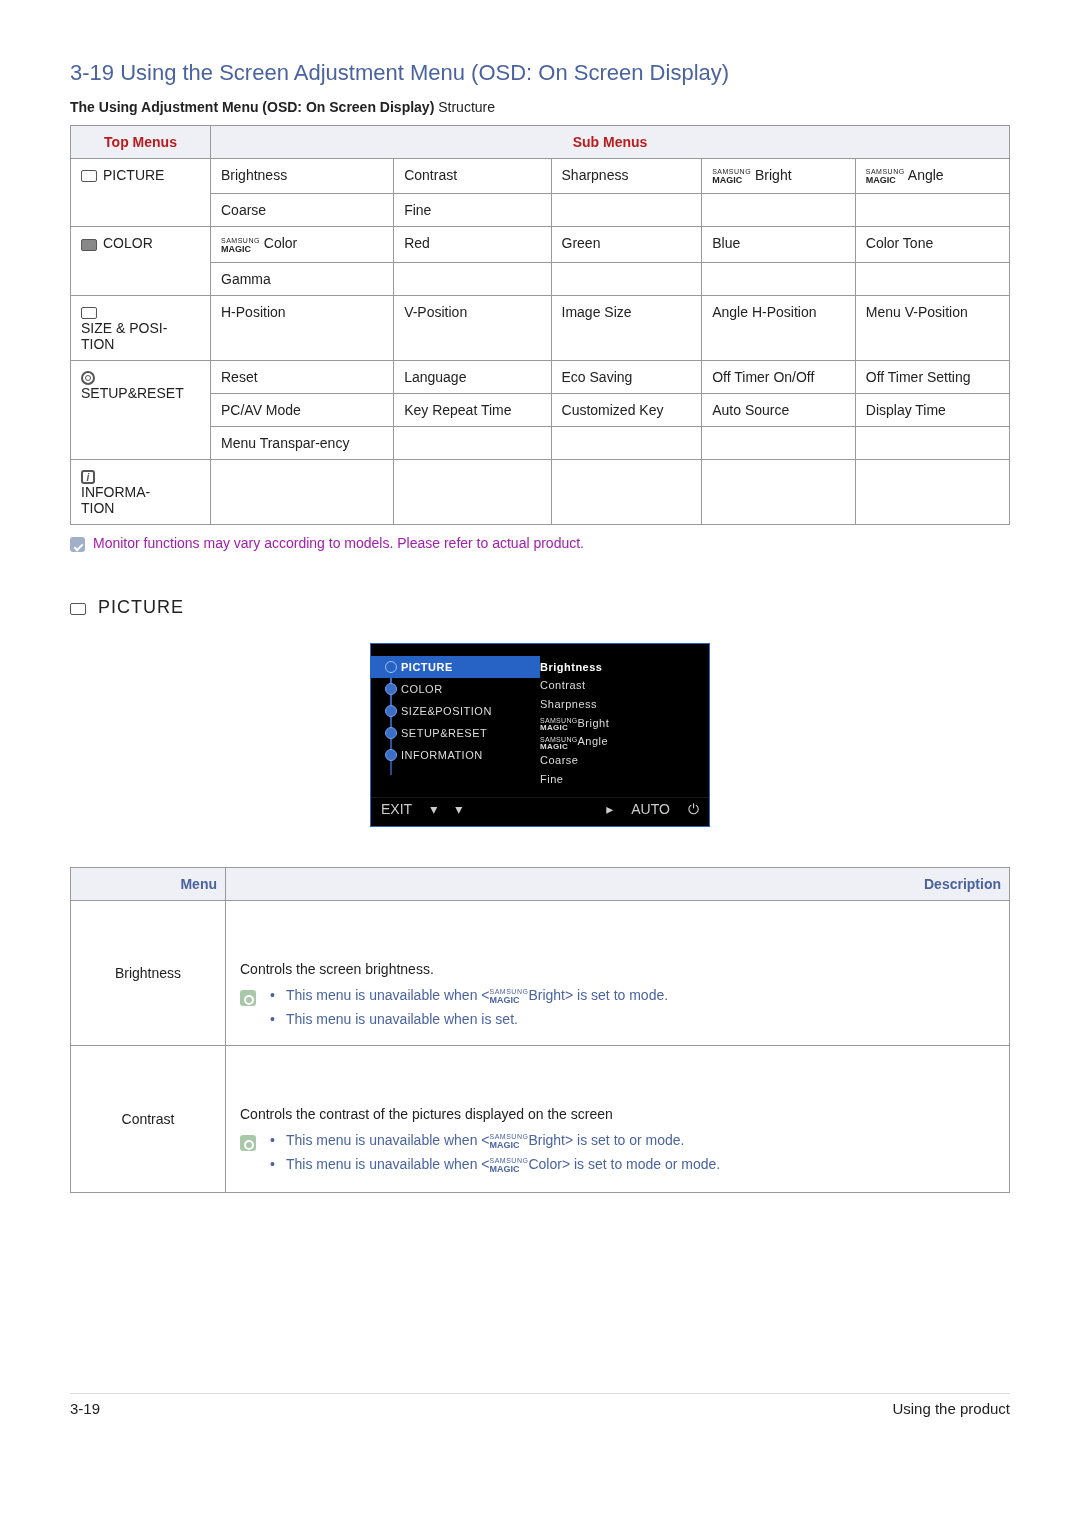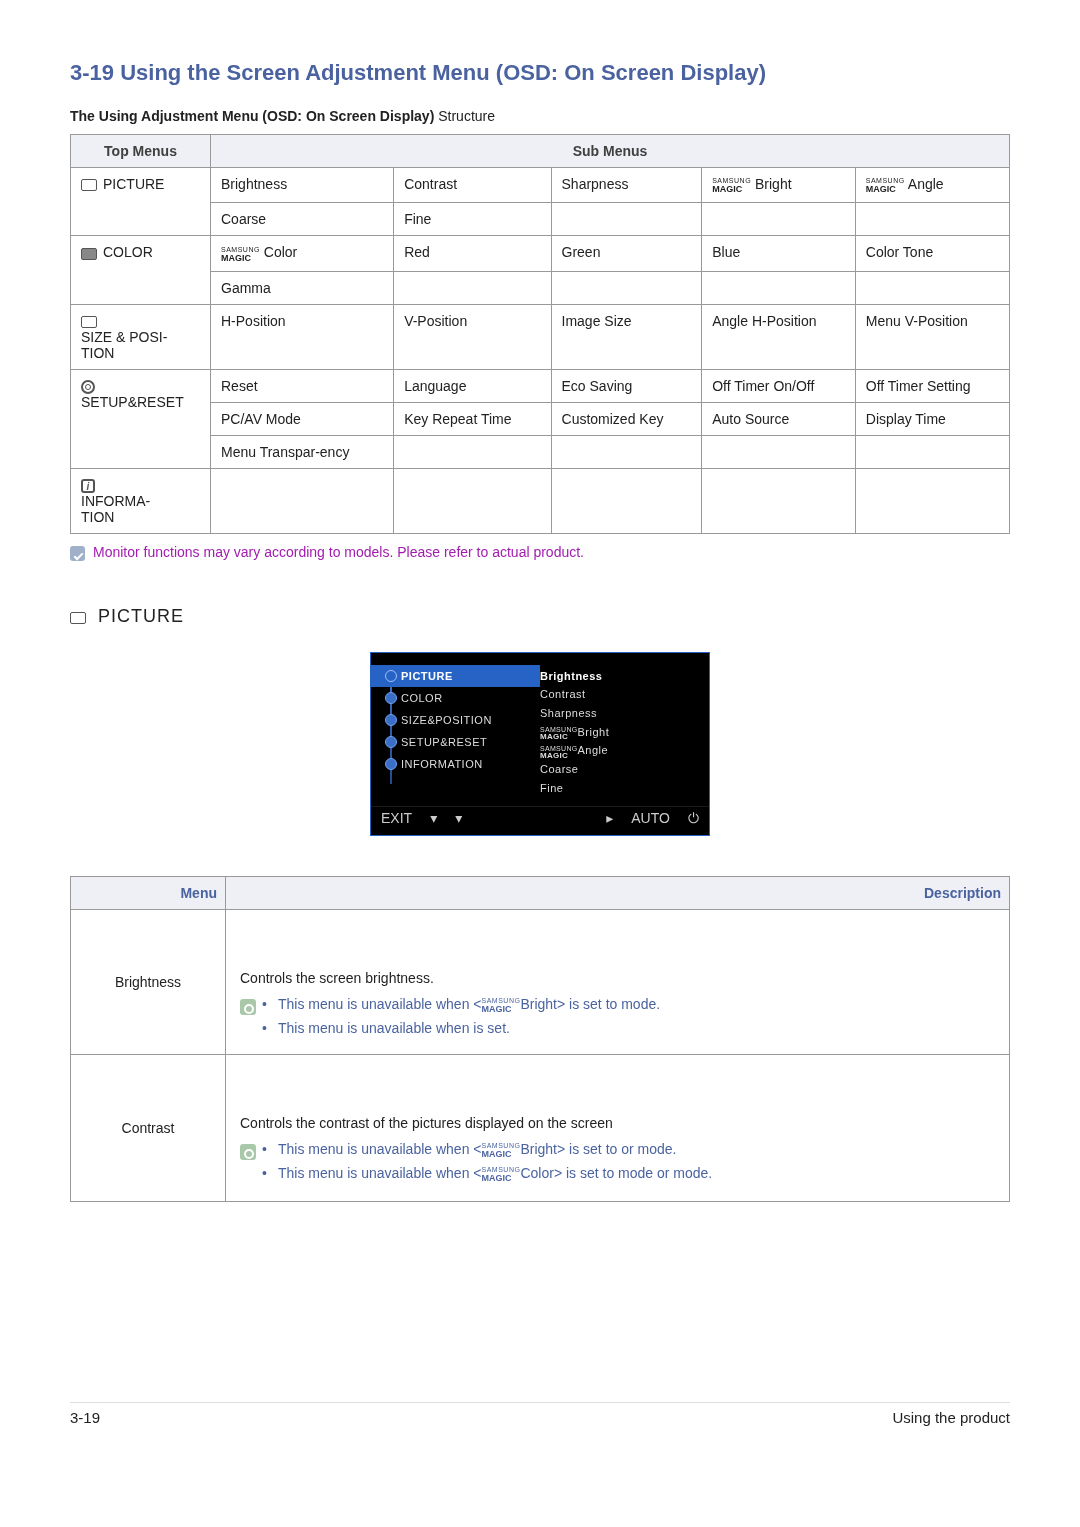--- a/index.html
+++ b/index.html
@@ -7,35 +7,35 @@
     font-family: Arial, Helvetica, sans-serif;
     font-size: 14px;
     color: #222;
     background: #fff;
     width: 1080px;
     padding: 60px 70px 30px 70px;
   }
   .heading {
     color: #4a63a0;
     font-size: 22px;
-    font-weight: bold;
-    margin-bottom: 22px;
+    font-weight: normal;
+    margin-bottom: 13px;
   }
   .subheading {
     font-size: 14px;
     margin-bottom: 10px;
   }
   .subheading b { font-weight: bold; }
   table {
     border-collapse: collapse;
     width: 100%;
   }
   table.structure th {
     background: #eef0f5;
-    color: #404040;
+    color: #b91c1c;
     font-weight: bold;
     text-align: center;
     padding: 8px;
     border: 1px solid #999;
     font-size: 14px;
   }
   table.structure td {
     border: 1px solid #999;
     padding: 8px 10px;
     font-size: 14px;
@@ -169,21 +169,21 @@
     border:1px solid #999;
     padding:12px 14px;
     font-size:14px;
     vertical-align:middle;
   }
   table.desc td.menu-col {
     text-align:center; width:155px;
   }
   .desc-main { margin-bottom:10px;margin-top:48px; }
   .desc-note {
-    display:flex; gap:2px; margin-top:4px;
+    display:flex; gap:10px; margin-top:4px;
   }
   .desc-note-icon {
     display:inline-block; width:16px; height:16px;
     background:#a9c8a9; border-radius:3px; flex:none; margin-top:3px;
     position:relative;
   }
   .desc-note-icon::after {
     content:""; position:absolute; left:4px; top:5px; width:6px; height:6px;
     border:2px solid #fff; border-radius:50%;
   }

